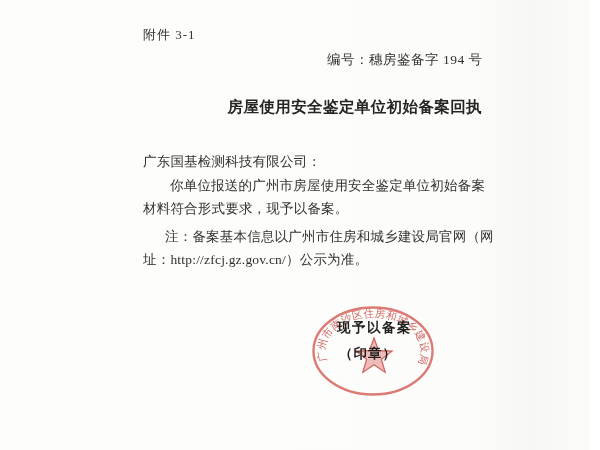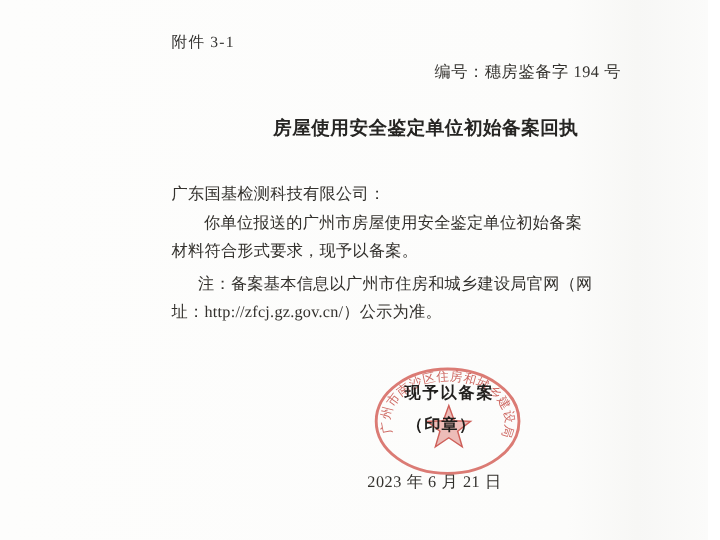--- a/index.html
+++ b/index.html
@@ -6,21 +6,21 @@
   .page{
     position:relative;
     width:590px;height:450px;
     overflow:hidden;
     background:linear-gradient(90deg,#fdfdfc 0%,#fcfcfb 80%,#f7f7f5 90%,#fbfbfa 100%);
     font-family:"Liberation Serif","DejaVu Serif",serif;
     color:#2f2e2c;
   }
   .abs{position:absolute;white-space:nowrap;}
   .attachment{left:143px;top:26px;font-size:13px;letter-spacing:1px;color:#333230;}
-  .doc-number{left:327px;top:51px;font-size:13.5px;letter-spacing:0.5px;color:#35332f;margin-left:35px;}
+  .doc-number{left:327px;top:51px;font-size:13.5px;letter-spacing:0.5px;color:#35332f;}
   .doc-title{left:150px;top:97px;width:332px;text-align:right;
     font-size:15.5px;font-weight:700;letter-spacing:0.4px;color:#262523;}
   .body-line{font-size:13.5px;letter-spacing:0.2px;color:#33312d;}
   .recipient{left:143px;top:153px;}
   .p2l1{left:170px;top:177px;}
   .p2l2{left:143px;top:200px;text-align:right;}
   .p3l1{left:165px;top:228px;}
   .p3l2{left:143px;top:251px;}
   .sign-org{left:337px;top:319px;font-size:13.5px;font-weight:700;letter-spacing:1.5px;color:#201f1d;z-index:3;}
   .seal-label{left:339px;top:345px;font-size:13.5px;font-weight:600;letter-spacing:1px;color:#201f1d;z-index:3;}
@@ -53,15 +53,14 @@
     <svg width="126" height="92" viewBox="0 0 126 92">
       <ellipse cx="63" cy="46" rx="59.5" ry="43.5" fill="none" stroke="#d25a52" stroke-width="2.4" opacity="0.8"></ellipse>
       <path id="sealArc" d="M 17.9 57.6 A 48 34 0 1 1 108.4 57.1" fill="none"></path>
       <text font-size="10.5" fill="#c64f48" opacity="0.85" letter-spacing="0.4" font-family="Liberation Serif, DejaVu Serif, serif">
         <textPath href="#sealArc" startOffset="2">广州市南沙区住房和城乡建设局</textPath>
       </text>
       <polygon points="64,33 68.6,45.7 82.1,46.1 71.4,54.4 75.2,67.4 64,59.8 52.8,67.4 56.6,54.4 45.9,46.1 59.4,45.7" fill="#dd7a72" fill-opacity="0.55" stroke="#c94f48" stroke-width="1.2" opacity="0.9"></polygon>
     </svg>
   </div>
 
-  <div class="abs date">2023 年 6 月 21 日</div>
 
 </div>
 
 </body></html>

